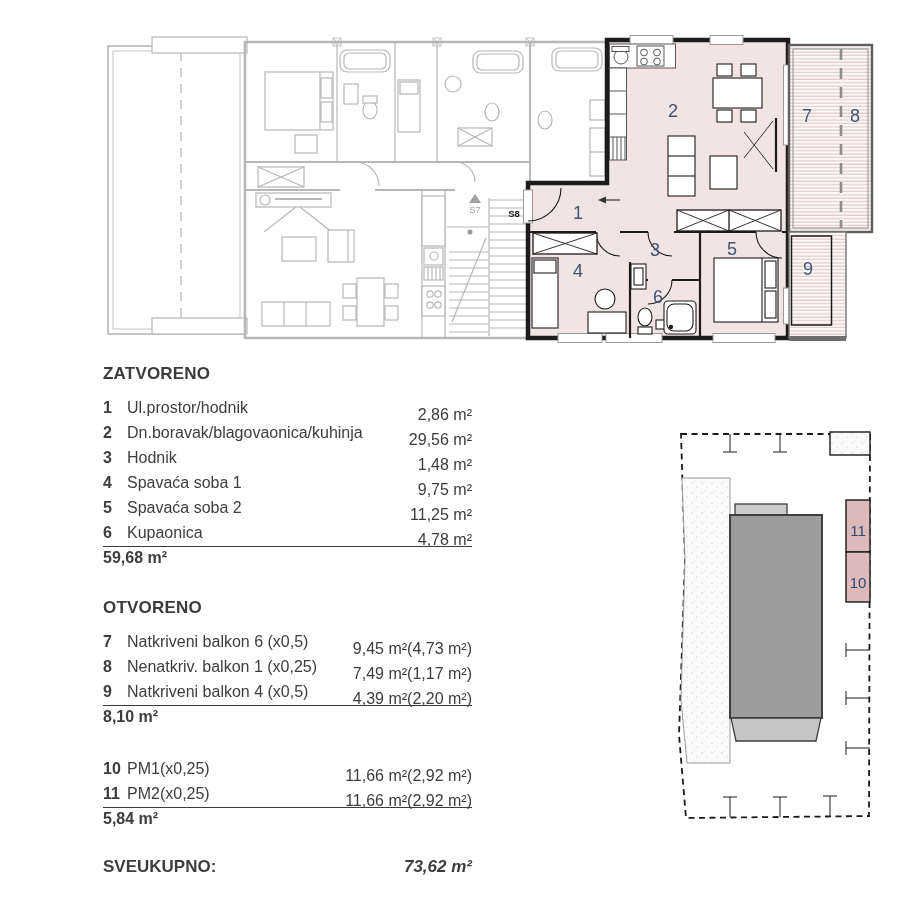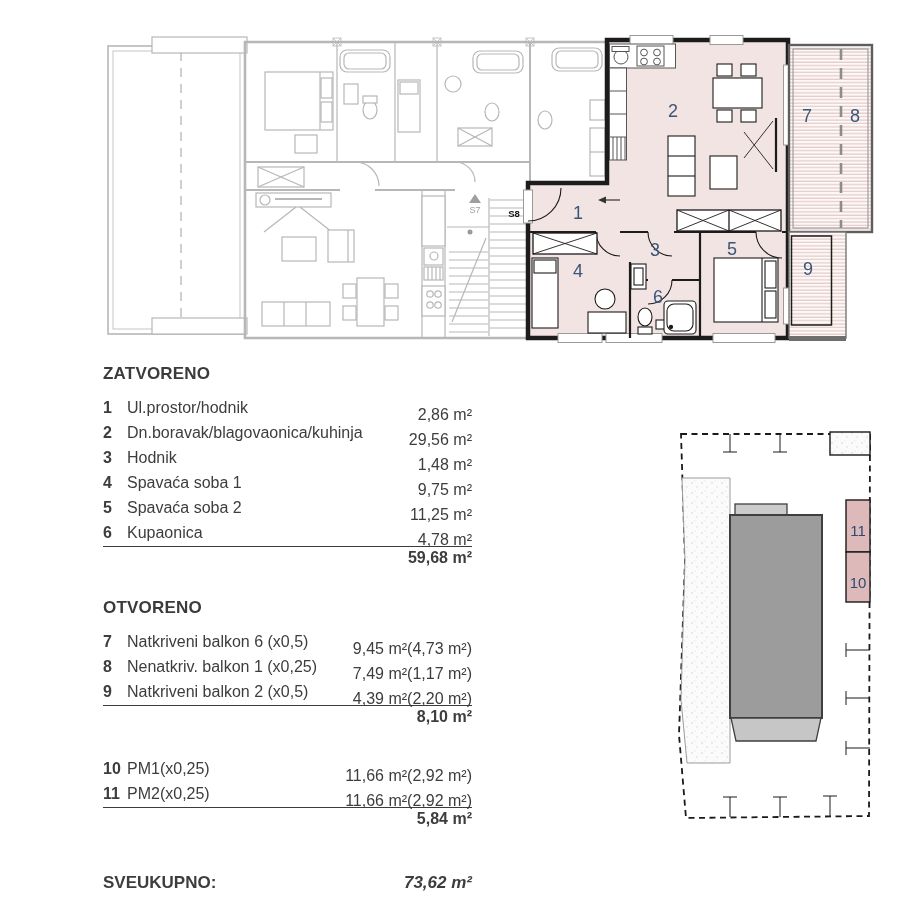--- a/index.html
+++ b/index.html
@@ -7,22 +7,22 @@
          font-family:"Liberation Sans","DejaVu Sans",sans-serif;color:#3d3d3d;}
   svg.plan{position:absolute;left:0;top:0;}
   .lists{position:absolute;left:103px;top:365px;width:369px;font-size:16px;line-height:25px;}
   .sec-title{font-weight:bold;font-size:17px;line-height:18px;letter-spacing:.2px;color:#3b3b3b;}
   .rows{margin-top:12px;}
   .row{display:flex;height:25px;align-items:center;}
   .row .num{width:24px;font-weight:bold;flex:0 0 24px;}
   .row .lbl{flex:1;white-space:nowrap;}
   .row .val{white-space:nowrap;text-align:left;margin-top:13px;}
   .rule{border-top:1.6px solid #3b3b3b;margin-top:1px;}
-  .total{text-align:right;font-weight:bold;height:22px;line-height:21px;}
-  .mt30{margin-top:30px;} .mt28{margin-top:28px;} .mt24{margin-top:40px;}
+  .total{text-align:left;font-weight:bold;height:22px;line-height:21px;}
+  .mt30{margin-top:30px;} .mt28{margin-top:28px;} .mt24{margin-top:24px;}
   .grand{display:flex;font-weight:bold;font-size:17px;}
   .grand .glabel{flex:1;}
   .grand .gval{text-align:right;font-style:italic;}
   text{font-family:"Liberation Sans","DejaVu Sans",sans-serif;}
 </style>
 </head>
 <body>
 
 <div class="sheet">
 
@@ -389,21 +389,21 @@
       <span class="lbl">Natkriveni balkon 6 (x0,5)</span>
       <span class="val">9,45 m²(4,73 m²)</span>
     </div>
     <div class="row">
       <span class="num">8</span>
       <span class="lbl">Nenatkriv. balkon 1 (x0,25)</span>
       <span class="val">7,49 m²(1,17 m²)</span>
     </div>
     <div class="row">
       <span class="num">9</span>
-      <span class="lbl">Natkriveni balkon 2 (x0,5)</span>
+      <span class="lbl">Natkriveni balkon 4 (x0,5)</span>
       <span class="val">4,39 m²(2,20 m²)</span>
     </div>
   </div>
   <div class="rule"></div>
   <div class="total">8,10 m²</div>
 
   <div class="rows mt28">
     <div class="row">
       <span class="num">10</span>
       <span class="lbl">PM1(x0,25)</span>

